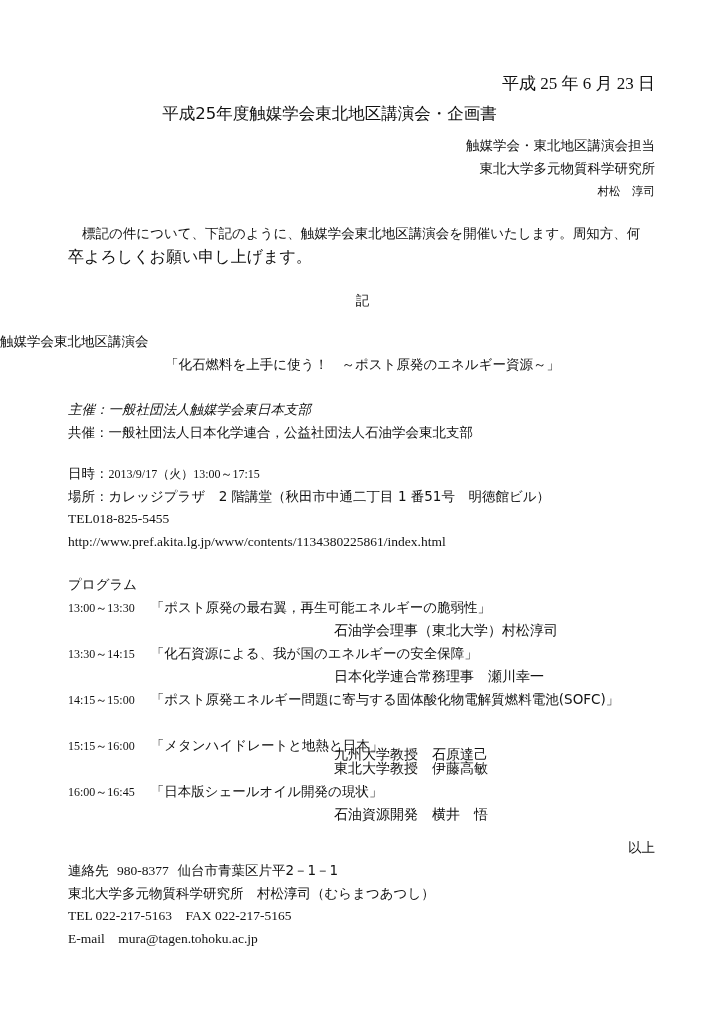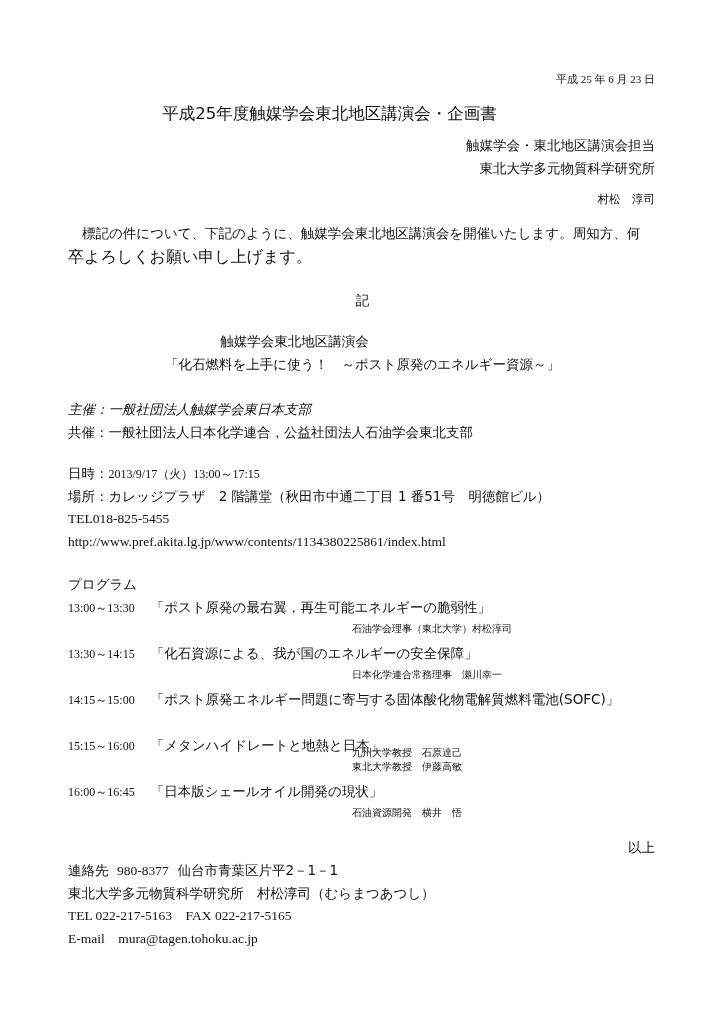--- a/index.html
+++ b/index.html
@@ -12,47 +12,47 @@
       height: 1024px;
       position: relative;
       overflow: hidden;
       color: #111111;
       font-family: "DejaVu Sans", "Liberation Sans", sans-serif;
       font-size: 13px;
     }
     .abs { position: absolute; white-space: nowrap; }
     .serif { font-family: "Liberation Serif", "DejaVu Serif", serif; }
 
-    #date-line { right: 70px; top: 72px; font-size: 11px; }
+    #date-line { right: 70px; top: 72px; font-size: 17px; }
     #doc-title { left: 0; width: 669px; top: 103px; font-size: 16.5px; text-align: center; padding-right: 10px; box-sizing: border-box; }
     #sender-1 { right: 70px; top: 137px; font-size: 13.5px; }
     #sender-2 { right: 70px; top: 160px; font-size: 13.5px; }
-    #sender-3 { right: 70px; top: 192px; font-size: 11.5px; }
+    #sender-3 { right: 70px; top: 184px; font-size: 11.5px; }
 
     #intro-1 { left: 82px; top: 225px; font-size: 13.5px; }
     #intro-2 { left: 68px; top: 247px; font-size: 16px; }
 
     #ki { left: 0; width: 725px; top: 292px; font-size: 13.5px; text-align: center; }
 
-    #event-name { left: 0; width: 589px; top: 333px; font-size: 13.5px; text-align: center; }
+    #event-name { left: 0; width: 589px; top: 333px; font-size: 13.5px; }
     #event-sub { left: 0; width: 725px; top: 356px; font-size: 13.5px; text-align: center; }
 
     .line { left: 68px; font-size: 13.5px; }
     #host { top: 401px; font-style: italic; }
     #cohost { top: 424px; }
 
     #datetime { top: 465px; }
     #venue { top: 488px; }
     #tel { top: 511px; }
     #url { top: 534px; }
 
     #program-heading { top: 576px; }
 
     .prog-time { left: 68px; font-size: 13.5px; }
-    .prog-speaker { left: 352px; font-size: 10px; }
+    .prog-speaker { left: 334px; font-size: 14px; }
 
     #p1-title { top: 599px; }
     #p1-spk { top: 622px; }
     #p2-title { top: 645px; }
     #p2-spk { top: 668px; }
     #p3-title { top: 691px; }
     #p3-spk { top: 714px; margin-top: 32px; }
     #p4-title { top: 737px; }
     #p4-spk { top: 760px; }
     #p5-title { top: 783px; }

